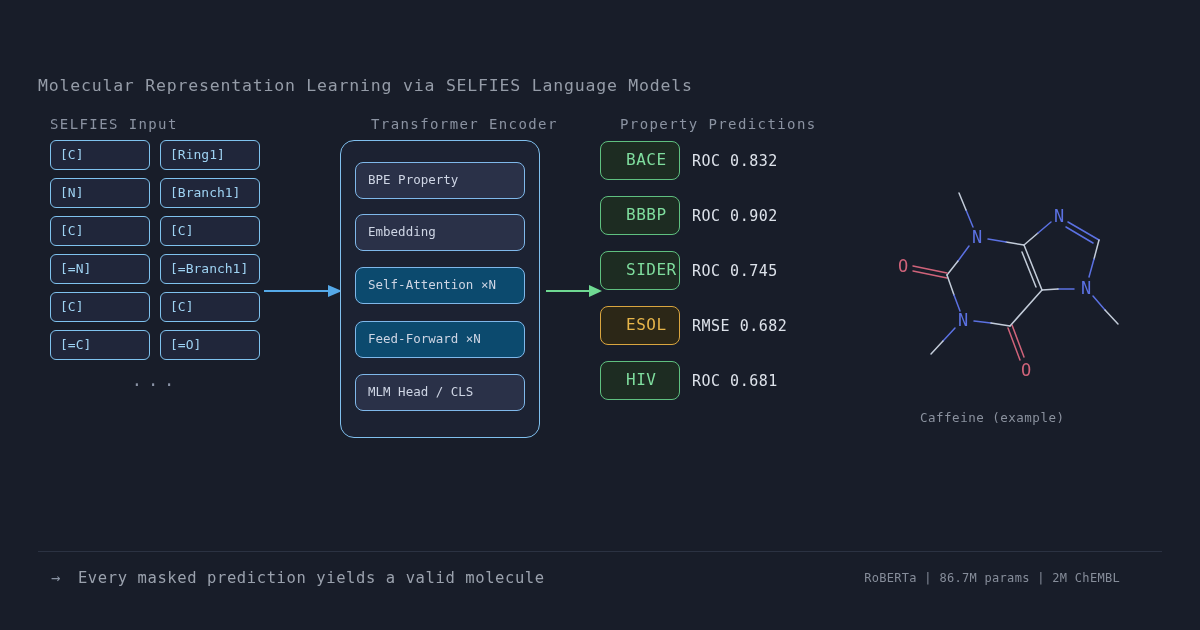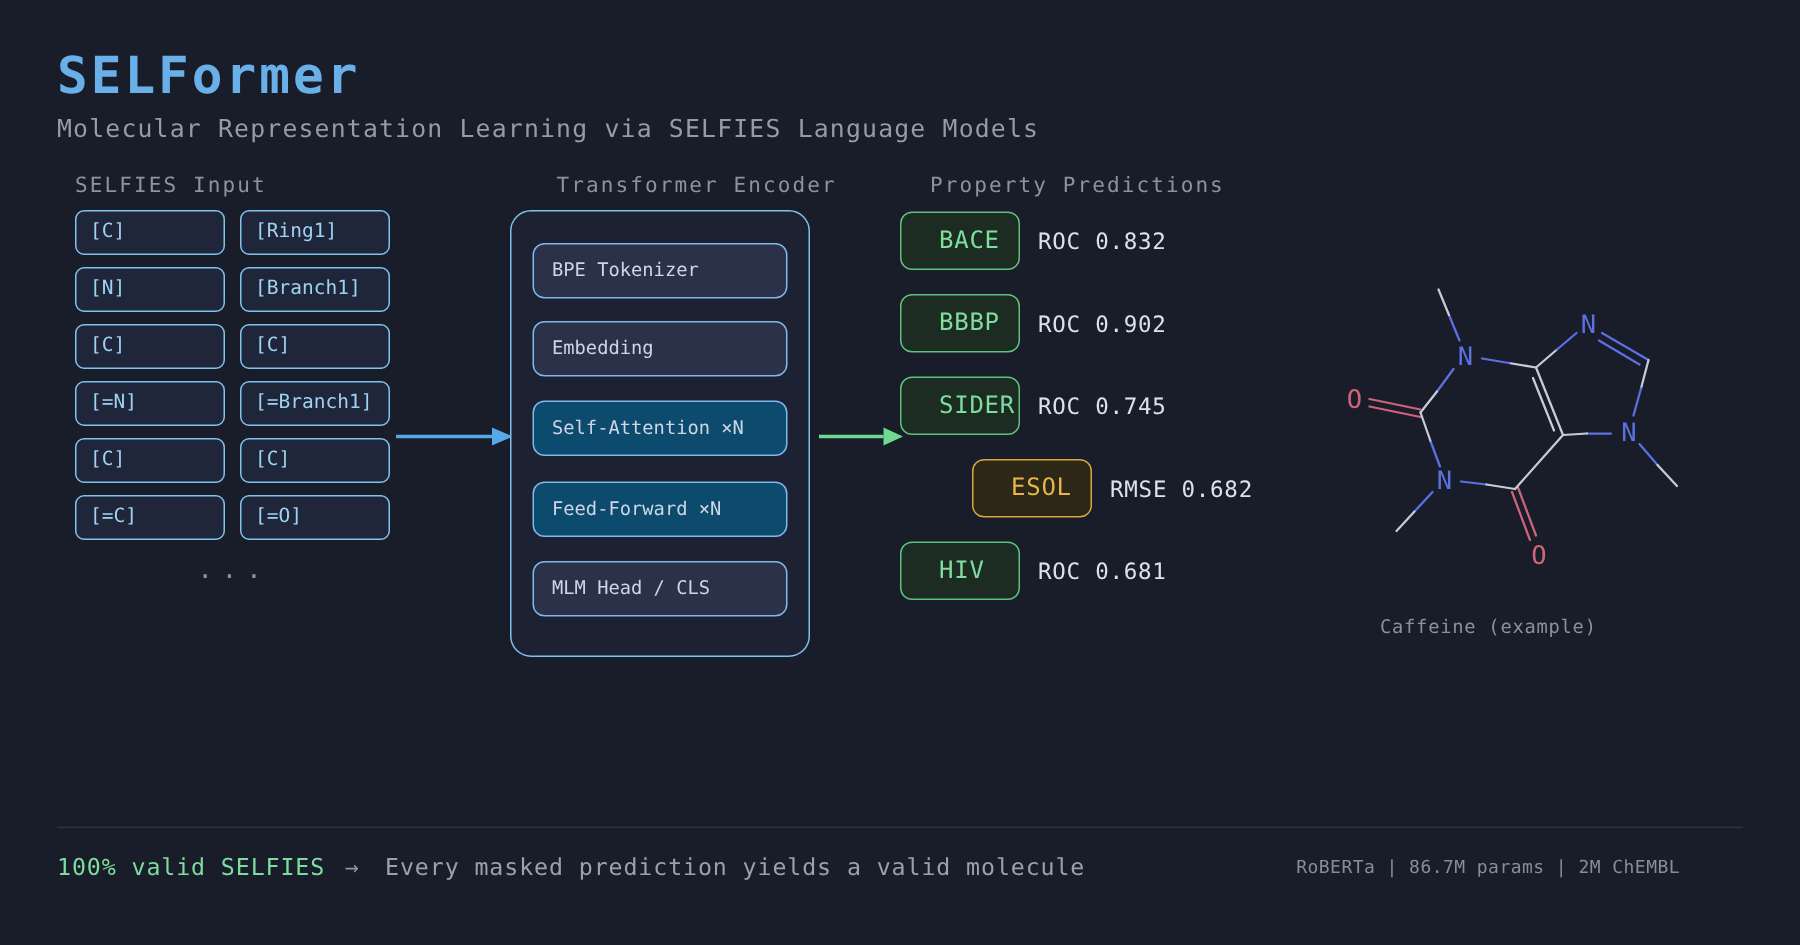--- a/index.html
+++ b/index.html
@@ -30,21 +30,21 @@
                  border:1.5px solid #80c0ee; border-radius:14px; background:#1c2232; }
   .block { position:absolute; left:14px; width:170px; height:37px; line-height:34px;
            padding-left:12px; font-size:12.5px; color:#ced5e4;
            background:#2a3148; border:1px solid #7fb8ea; border-radius:8px; }
   .block.hl { background:#0c4a6e; }
   
   .pred-row { position:absolute; left:600px; display:flex; align-items:center; height:39px; }
   .badge { width:80px; height:39px; line-height:35px; padding-left:25px;
            border-radius:8px; font-size:16px; letter-spacing:0.5px; }
   .badge.green { border:1.5px solid #5fc080; background:#1d2c22; color:#7fdd9e; }
-  .badge.amber { border:1.5px solid #d9a53f; background:#2c2717; color:#e7b54a;margin-left:48px; }
+  .badge.amber { border:1.5px solid #d9a53f; background:#2c2717; color:#e7b54a; }
   .metric { margin-left:12px; font-size:15px; letter-spacing:0.5px; color:#dde2ea; }
   
   .molecule { position:absolute; left:865px; top:178px; }
   .mol-caption { position:absolute; left:920px; top:410px; font-size:12.5px;
                  letter-spacing:0.5px; color:#8a919e; }
   .atom-label { font-family:"DejaVu Sans Mono","Liberation Mono",monospace; font-size:17px; }
   
   .divider { position:absolute; left:38px; right:38px; top:551px; height:1px; background:#2b3242; }
   .footer-left { position:absolute; left:38px; top:569px; font-size:15.5px; letter-spacing:0.6px;
                  display:flex; align-items:baseline; }
@@ -52,21 +52,20 @@
   .footer-arrow { color:#8a93a3; margin-left:13px; }
   .footer-claim { color:#9aa1ad; margin-left:17px; }
   .footer-meta { position:absolute; right:80px; top:571px; font-size:12px; letter-spacing:0.3px;
                  color:#868d9a; }
 </style>
 </head>
 <body>
 
 <div class="page">
 
-  <div class="title">SELFormer</div>
   <div class="subtitle">Molecular Representation Learning via SELFIES Language Models</div>
 
   <div class="col-heading" style="left:50px; top:116px;">SELFIES Input</div>
   <div class="col-heading" style="left:371px; top:116px;">Transformer Encoder</div>
   <div class="col-heading" style="left:620px; top:116px;">Property Predictions</div>
 
   <div class="token-grid">
     <div class="token">[C]</div>
     <div class="token">[Ring1]</div>
     <div class="token">[N]</div>
@@ -81,21 +80,21 @@
     <div class="token">[=O]</div>
   </div>
   <div class="ellipsis">...</div>
 
   <svg class="arrow" style="left:264px; top:283px;" width="78" height="16" viewBox="0 0 78 16">
     <line x1="0" y1="8" x2="64" y2="8" stroke="#55a9e8" stroke-width="2.2"></line>
     <polygon points="64,2 78,8 64,14" fill="#55a9e8"></polygon>
   </svg>
 
   <div class="encoder-box">
-    <div class="block" style="top:21px;">BPE Tokenizer</div>
+    <div class="block" style="top:21px;">BPE Property</div>
     <div class="block" style="top:73px;">Embedding</div>
     <div class="block hl" style="top:126px;">Self-Attention ×N</div>
     <div class="block hl" style="top:180px;">Feed-Forward ×N</div>
     <div class="block" style="top:233px;">MLM Head / CLS</div>
   </div>
 
   <svg class="arrow" style="left:546px; top:283px;" width="56" height="16" viewBox="0 0 56 16">
     <line x1="0" y1="8" x2="43" y2="8" stroke="#6fd992" stroke-width="2.2"></line>
     <polygon points="43,2 56,8 43,14" fill="#6fd992"></polygon>
   </svg>
@@ -174,19 +173,18 @@
       <text class="atom-label" x="1059" y="222" text-anchor="middle" fill="#5b71e2">N</text>
       <text class="atom-label" x="1086" y="294" text-anchor="middle" fill="#5b71e2">N</text>
       <text class="atom-label" x="903" y="272" text-anchor="middle" fill="#d0637a">O</text>
       <text class="atom-label" x="1026" y="376" text-anchor="middle" fill="#d0637a">O</text>
     </g>
   </svg>
   <div class="mol-caption">Caffeine (example)</div>
 
   <div class="divider"></div>
   <div class="footer-left">
-    <span class="footer-highlight">100% valid SELFIES</span>
     <span class="footer-arrow">→</span>
     <span class="footer-claim">Every masked prediction yields a valid molecule</span>
   </div>
   <div class="footer-meta">RoBERTa  |  86.7M params  |  2M ChEMBL</div>
 
 </div>
 
 </body></html>

